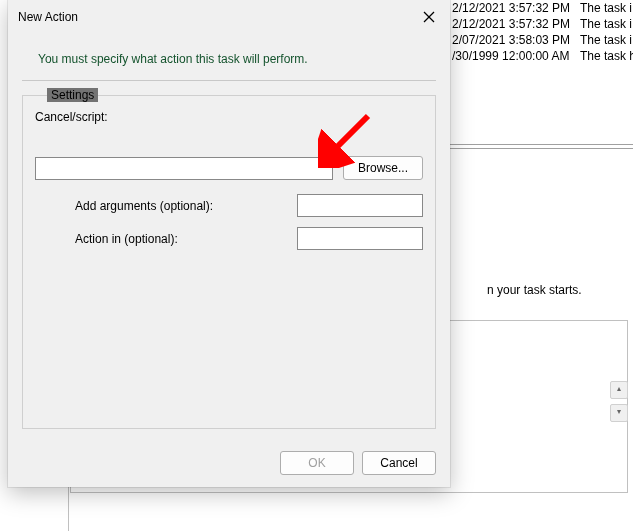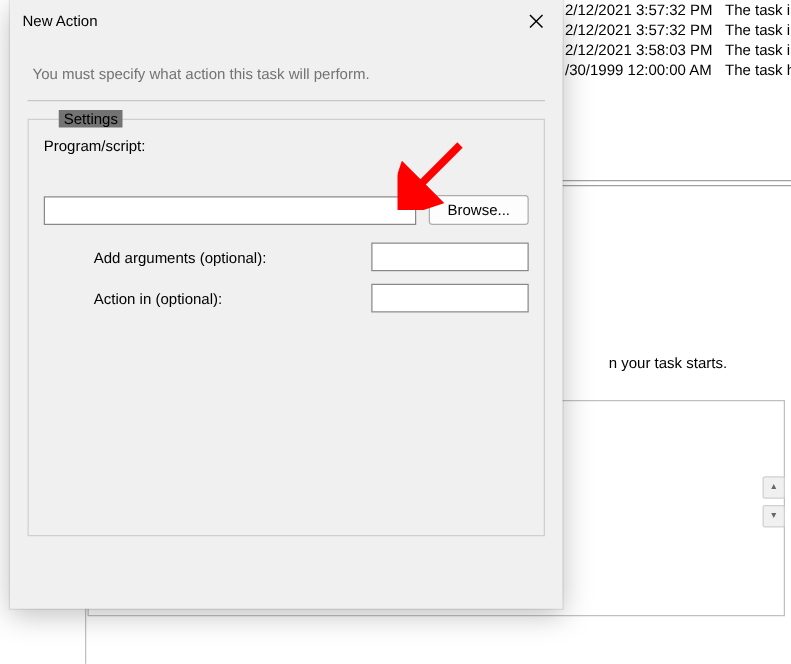--- a/index.html
+++ b/index.html
@@ -140,22 +140,22 @@
       stroke: #000;
       stroke-width: 1.2;
     }
     .dialog-body {
       padding: 8px 14px 0 14px;
       flex: 1;
       display: flex;
       flex-direction: column;
     }
     .instruction {
-      color: #737373;
-      margin: 10px 0 14px 4px;
+      color: #14532d;
+      margin: 10px 0 14px 16px;
     }
     .hr {
       border: none;
       border-top: 1px solid #c8c8c8;
       margin: 0 0 14px 0;
     }
     .row-action {
       display: flex;
       align-items: center;
       gap: 8px;
@@ -282,21 +282,21 @@
   <div class="bg-table">
     <div class="bg-table-row">
       <span class="col-date">2/12/2021 3:57:32 PM</span>
       <span class="col-desc">The task i</span>
     </div>
     <div class="bg-table-row">
       <span class="col-date">2/12/2021 3:57:32 PM</span>
       <span class="col-desc">The task i</span>
     </div>
     <div class="bg-table-row">
-      <span class="col-date">2/12/2021 3:58:03 PM</span>
+      <span class="col-date">2/07/2021 3:58:03 PM</span>
       <span class="col-desc">The task i</span>
     </div>
     <div class="bg-table-row">
       <span class="col-date">/30/1999 12:00:00 AM</span>
       <span class="col-desc">The task h</span>
     </div>
   </div>
   <div class="bg-divider"></div>
   <div class="vsplit"></div>
   <div class="bg-text">n your task starts.</div>
@@ -314,36 +314,40 @@
           <line x1="11" y1="1" x2="1" y2="11"></line>
         </svg>
     </div>
   </div>
   <div class="dialog-body">
     <div class="instruction">You must specify what action this task will perform.</div>
     <hr class="hr">
     <div class="fieldset">
       <span class="legend">Settings</span>
 
-      <div class="field-label">Program/script:</div>
+      <div class="field-label">Cancel/script:</div>
       <div class="row-input">
         <input class="text-input program-input" value="" style="">
         <button class="btn">Browse...</button>
       </div>
 
       <div class="row-kv">
         <label>Add arguments (optional):</label>
         <input class="text-input narrow" value="" style="">
       </div>
 
       <div class="row-kv">
         <label>Action in (optional):</label>
         <input class="text-input narrow" value="" style="">
       </div>
     </div>
+  </div>
+  <div class="dialog-footer">
+    <button class="btn disabled">OK</button>
+    <button class="btn">Cancel</button>
   </div>
 
   <div class="arrow">
     <svg viewBox="0 0 60 60">
       <defs>
         <marker id="ah" markerWidth="8" markerHeight="8" refX="2" refY="4" orient="auto">
           <polygon points="0 0, 8 4, 0 8" fill="#ff0000"></polygon>
         </marker>
       </defs>
       <line x1="50" y1="8" x2="12" y2="46" stroke="#ff0000" stroke-width="6" marker-end="url(#ah)"></line>

